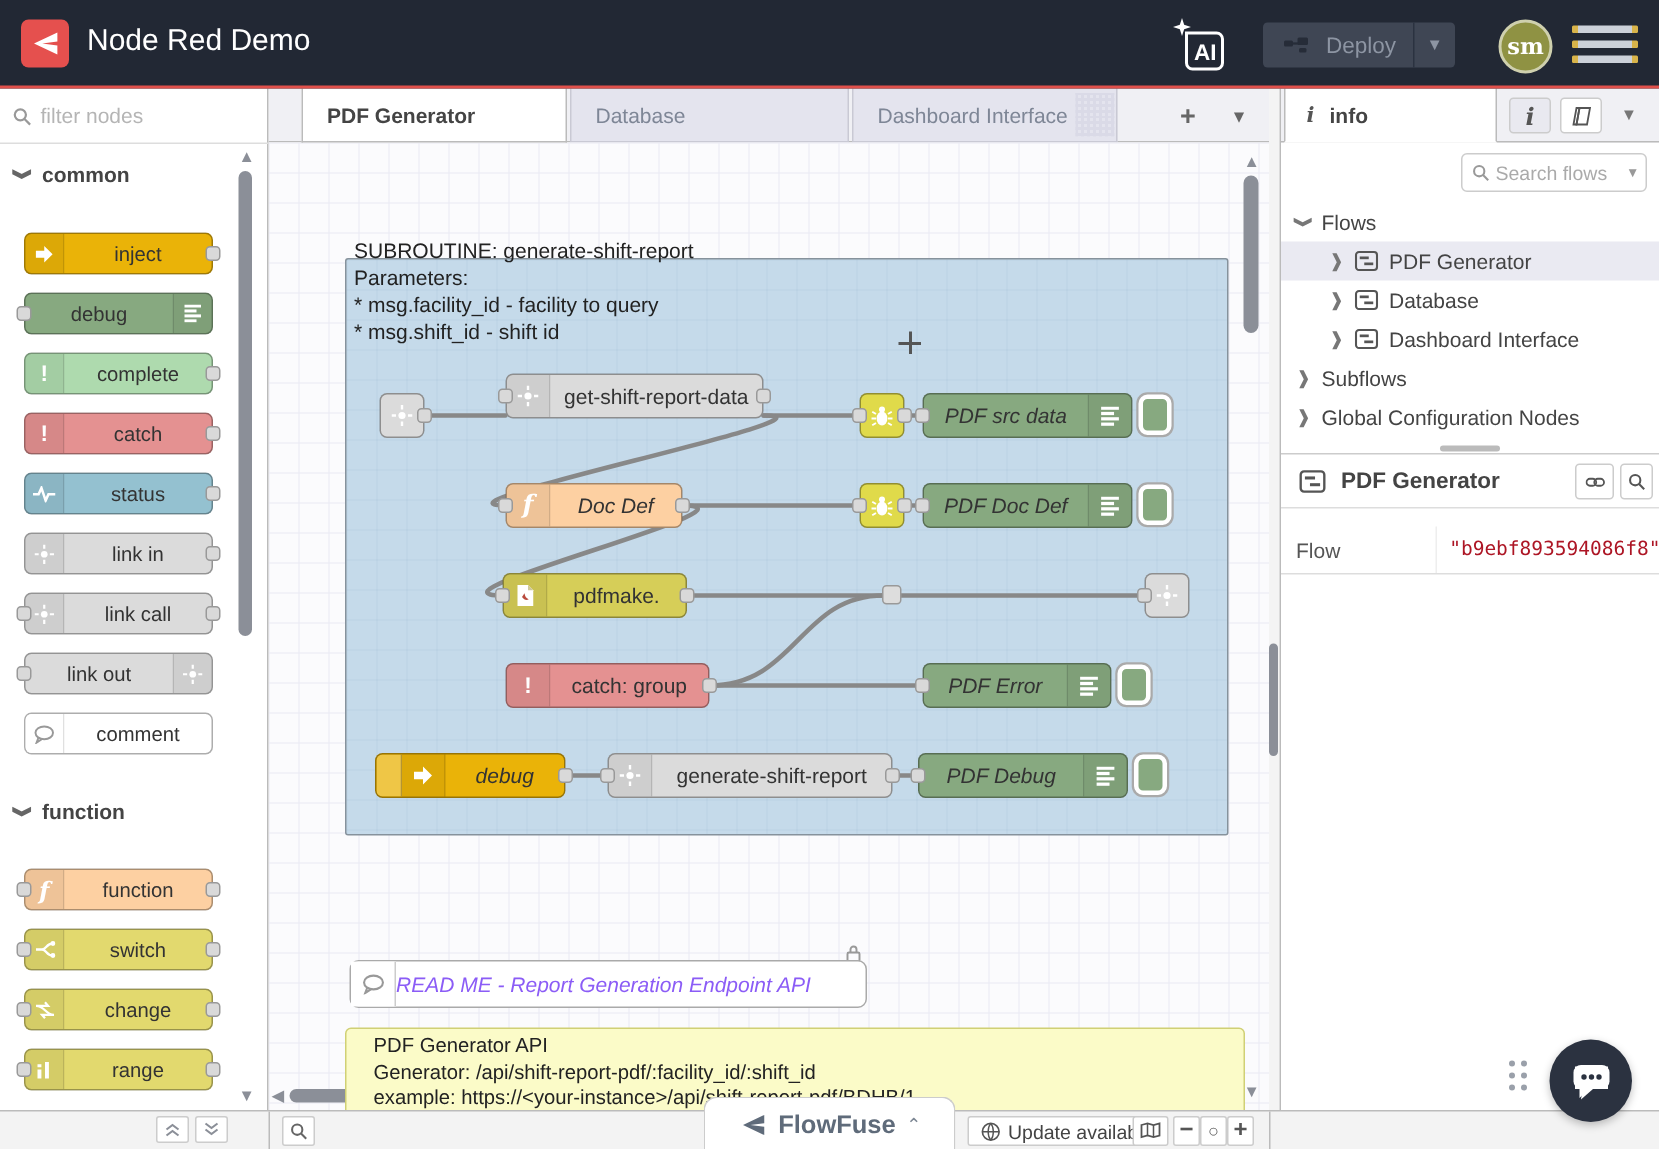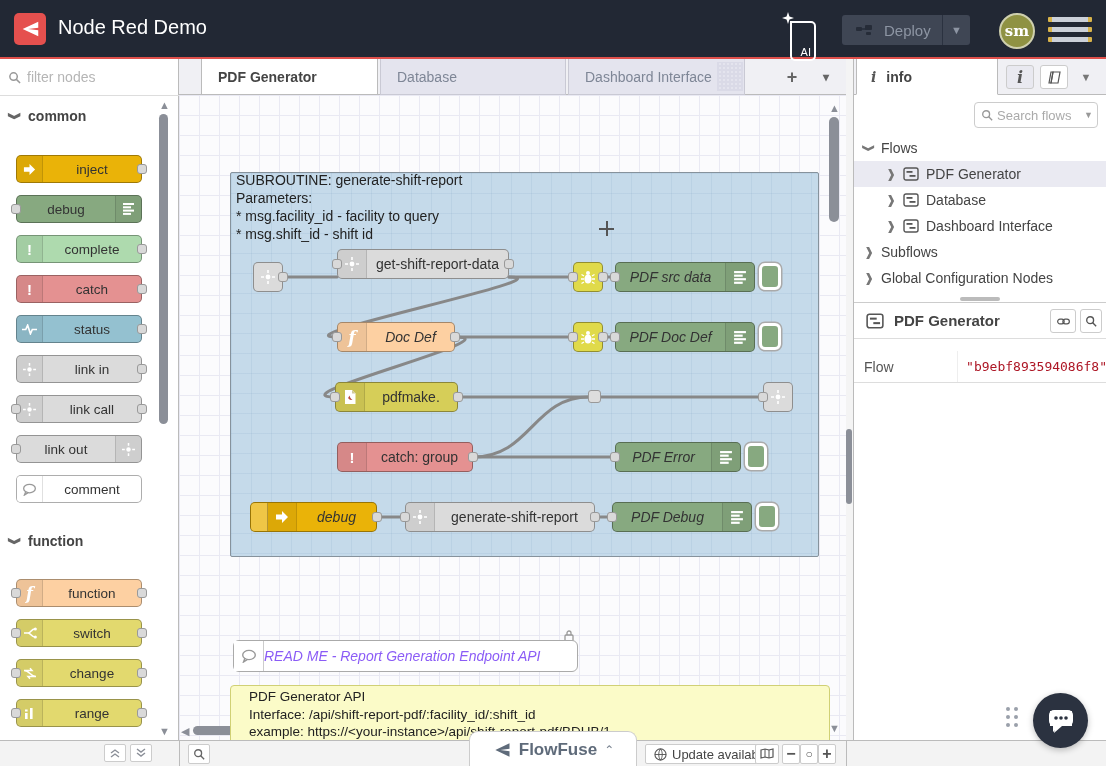--- a/index.html
+++ b/index.html
@@ -7,23 +7,23 @@
     font-family:"Liberation Sans", sans-serif; background:#fff; }
   .abs { position:absolute; }
 
   
   #header { position:absolute; left:0; top:0; width:1106px; height:59px;
     background:#222834; border-bottom:2px solid #e0504b; color:#fff; z-index:30; }
   #logo { position:absolute; left:14px; top:13px; width:32px; height:32px;
     background:#e5504e; border-radius:5px; display:flex; align-items:center; justify-content:center; }
   #app-title { position:absolute; left:58px; top:16px; font-size:20px; font-weight:400; color:#fff; }
   #ai-btn { position:absolute; left:782px; top:12px; width:38px; height:36px; }
-  #ai-box { position:absolute; left:8px; top:9px; width:26px; height:40px;
+  #ai-box { position:absolute; left:8px; top:9px; width:26px; height:26px;
     border:2px solid #fff; border-radius:5px; display:flex; align-items:flex-end; justify-content:flex-end;
-    font-size:11px; font-weight:normal; padding:0 3px 1px 0; border-top-left-radius:0; }
+    font-size:15px; font-weight:bold; padding:0 3px 1px 0; border-top-left-radius:0; }
   #ai-spark { position:absolute; left:0; top:0; }
   #deploy-btn { position:absolute; left:842px; top:15px; width:128px; height:30px;
     background:#3f4654; border-radius:3px; display:flex; align-items:center; color:#8d95a3; font-size:15px; }
   #deploy-btn .dicon { margin:0 10px 0 14px; }
   #deploy-caret { position:absolute; right:0; top:0; width:28px; height:30px; border-left:1px solid #2b3240;
     display:flex; align-items:center; justify-content:center; color:#8d95a3; font-size:11px; }
   #avatar { position:absolute; left:999px; top:13px; width:36px; height:36px; border-radius:50%;
     background:#8f9243; border:2px solid #cfd0ae; display:flex; align-items:center; justify-content:center;
     font-family:"DejaVu Serif", serif; font-weight:bold; font-size:15px; color:#fff; }
   #hamburger { position:absolute; left:1048px; top:17px; width:44px; height:26px; cursor:pointer; }
@@ -81,21 +81,21 @@
   #canvas { position:absolute; left:0; top:36px; width:667px; height:645px; overflow:hidden;
     background-color:#fbfbfd;
     background-image:linear-gradient(to right,#e9e9f3 1px,transparent 1px),
                      linear-gradient(to bottom,#e9e9f3 1px,transparent 1px);
     background-size:20px 20px; }
   #group-box { position:absolute; left:51px; top:77px; width:589px; height:385px;
     background-color:#c5daea; border:1px solid #86929c; border-radius:2px;
     background-image:linear-gradient(to right,rgba(140,170,200,.18) 1px,transparent 1px),
                      linear-gradient(to bottom,rgba(140,170,200,.18) 1px,transparent 1px);
     background-size:20px 20px; }
-  #group-note { position:absolute; left:57px; top:77px; font-size:14px; line-height:1.28; color:#222;
+  #group-note { position:absolute; left:57px; top:64px; font-size:14px; line-height:1.28; color:#222;
     white-space:pre-line; }
   #wires { position:absolute; left:0; top:0; pointer-events:none; }
   .fnode { position:absolute; height:30px; border:1px solid rgba(0,0,0,.35); border-radius:5px;
     display:flex; align-items:center; font-size:14px; color:#333; z-index:3; }
   .fnode .nlabel { flex:1; text-align:center; padding:0 8px; white-space:nowrap; }
   .fnode .icon-box { width:29px; }
   .it { font-style:italic; }
   .sq { width:30px; justify-content:center; }
   .dbg-toggle { position:absolute; right:-27px; top:0px; width:22px; height:27px;
     background:#87a980; border:3px solid #fff; border-radius:6px; box-shadow:0 0 0 1.5px #aaa; }
@@ -556,21 +556,21 @@
         <svg width="16" height="14" viewBox="0 0 16 14">
             <ellipse cx="8" cy="6" rx="6.3" ry="4.6" fill="none" stroke="#999" stroke-width="1.4"></ellipse>
             <path d="M4 9l-1.5 4 4-2.6" fill="none" stroke="#999" stroke-width="1.4"></path>
           </svg>
         </span>
       <span class="nlabel it">READ ME - Report Generation Endpoint API</span>
     </div>
 
     <div id="api-note">
       <div>PDF Generator API</div>
-      <div>Interface: /api/shift-report-pdf/:facility_id/:shift_id</div>
+      <div>Generator: /api/shift-report-pdf/:facility_id/:shift_id</div>
       <div>example: https://&lt;your-instance&gt;/api/shift-report-pdf/BDHB/1</div>
     </div>
 
     <span class="scroll-arrow" style="left:650px;top:8px">▲</span>
     <div class="scrollbar-thumb" style="left:650px;top:22px;width:10px;height:105px"></div>
     <span class="scroll-arrow" style="left:650px;top:628px">▼</span>
     <span class="scroll-arrow" style="left:2px;top:631px">◀</span>
     <div class="scrollbar-thumb" style="left:14px;top:631px;width:52px;height:9px"></div>
     <span class="scroll-arrow" style="left:637px;top:631px">▶</span>
   </div>

